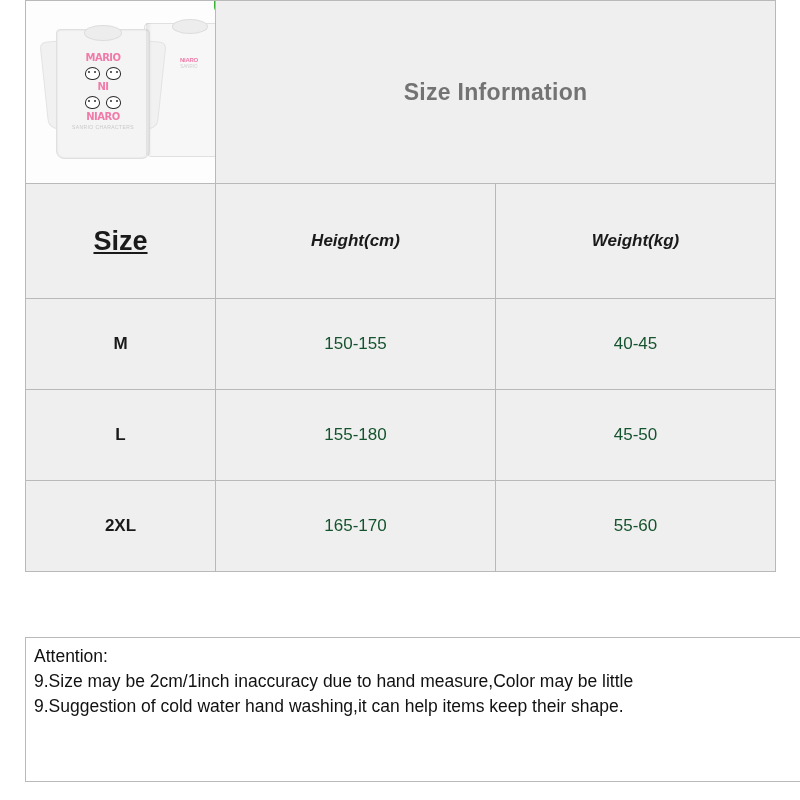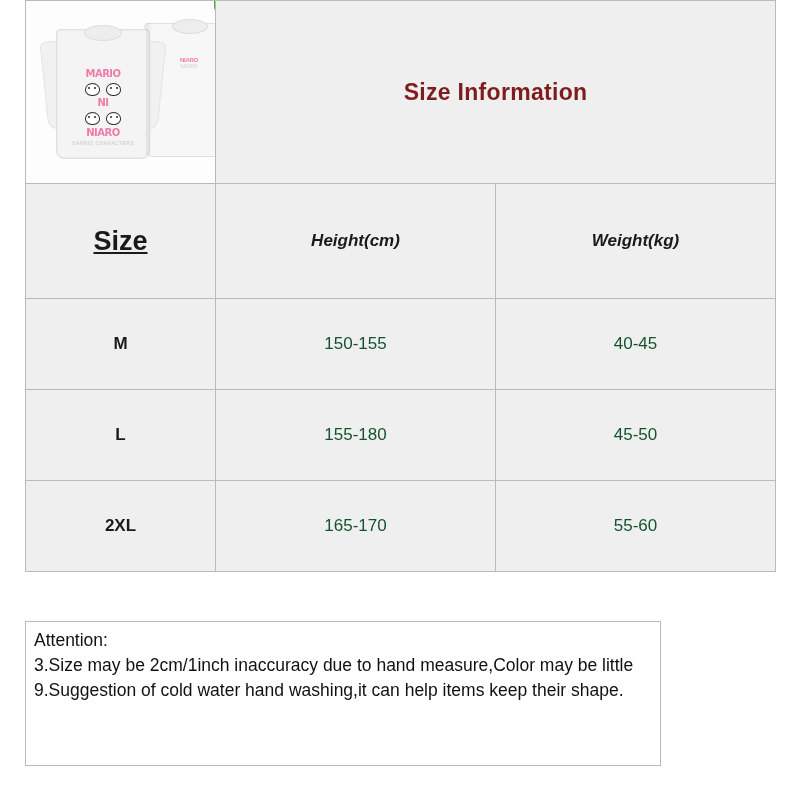--- a/index.html
+++ b/index.html
@@ -50,21 +50,21 @@
     border: 1px solid #b9b9b9;
     position: relative;
     overflow: hidden;
   }
   .cell-title {
     height: 180px;
     background: #efefef;
     font-size: 23px;
     font-weight: bold;
     letter-spacing: 0.3px;
-    color: #7f1d1d;
+    color: #737373;
   }
 
   
   .hdr-size {
     height: 112px;
     font-size: 27px;
     font-weight: bold;
     background: #dcdcdc;
     text-decoration: underline;
   }
@@ -141,21 +141,21 @@
     background: #ededed;
     border: 1px solid #dcdcdc;
     border-radius: 50%;
   }
   .collar-a { left: 58px; top: 24px; width: 36px; height: 14px; }
   .collar-b { left: 146px; top: 18px; width: 34px; height: 13px; }
 
   .graphic {
     position: absolute;
     left: 46px;
-    top: 68px;
+    top: 52px;
     width: 62px;
     height: 54px;
     text-align: center;
     line-height: 1.05;
   }
   .graphic .word {
     font-family: "DejaVu Sans", sans-serif;
     font-size: 10px;
     font-weight: bold;
     color: #f07aa8;
@@ -218,22 +218,22 @@
     top: 22px;
     width: 6px;
     height: 132px;
     background: linear-gradient(to right, rgba(0,0,0,.08), rgba(0,0,0,0));
   }
 
   
   .attention {
     position: absolute;
     left: 25px;
-    top: 621px;
-    width: 636px;
+    top: 637px;
+    width: 776px;
     height: 145px;
     box-sizing: border-box;
     border: 1px solid #b9b9b9;
     background: #ffffff;
     padding: 6px 0 0 8px;
   }
   .attention p {
     margin: 0;
     font-size: 17.5px;
     line-height: 1.42;
@@ -313,17 +313,17 @@
       <tr>
         <td class="cell-size">2XL</td>
         <td class="cell-val">165-170</td>
         <td class="cell-val">55-60</td>
       </tr>
     </tbody>
   </table>
 
   <div class="attention">
     <p>Attention:</p>
-    <p>3.Size may be 2cm/1inch inaccuracy due to hand measure,Color may be little</p>
+    <p>9.Size may be 2cm/1inch inaccuracy due to hand measure,Color may be little</p>
     <p>9.Suggestion of cold water hand washing,it can help items keep their shape.</p>
   </div>
 
 </div>
 
 </body></html>

